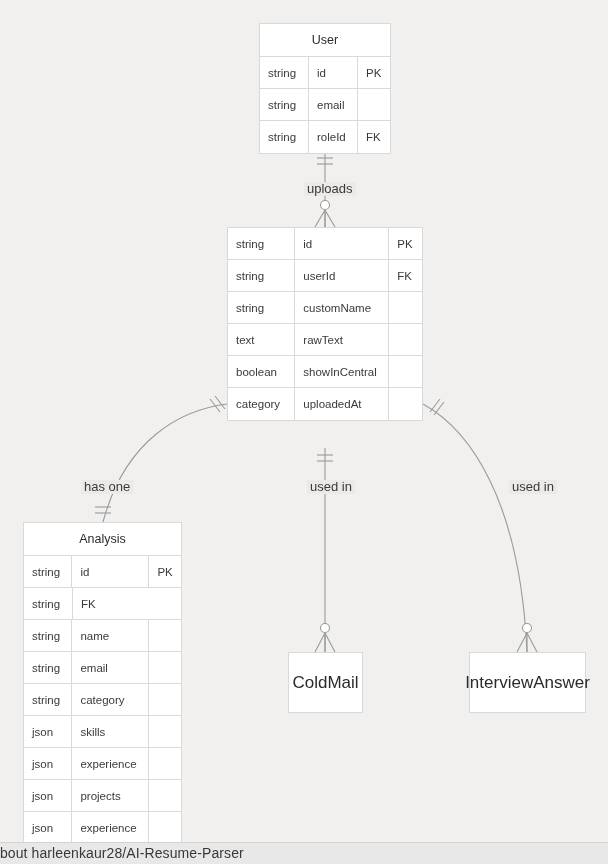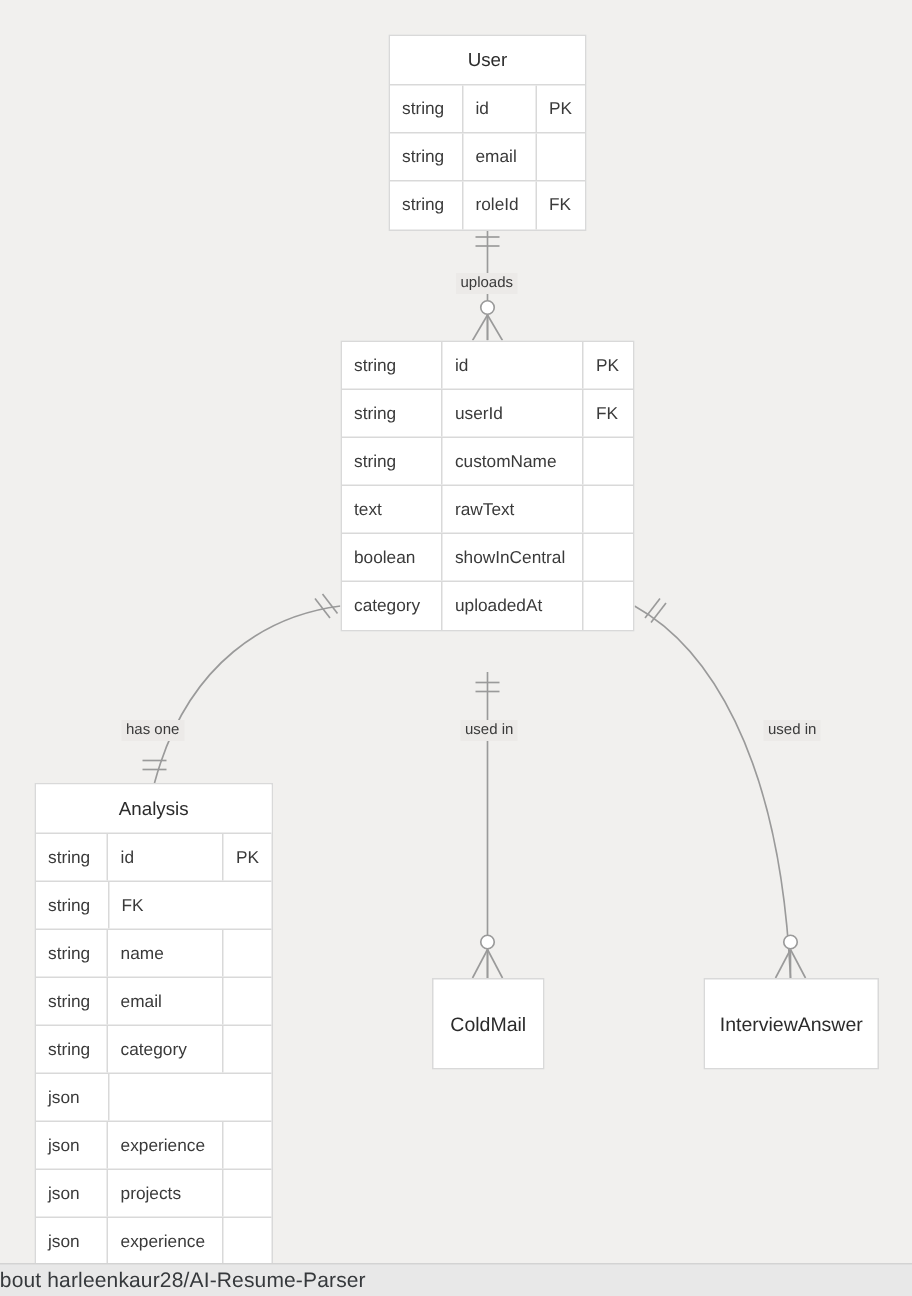--- a/index.html
+++ b/index.html
@@ -88,30 +88,30 @@
     border-right: none;
   }
 
   
   .entity.simple {
     display: flex;
     align-items: center;
     justify-content: center;
   }
   .entity.simple .simple-label {
-    font-size: 13px;
+    font-size: 17px;
     color: #2b2b2b;
     text-align: left;
     padding: 0 8px;
   }
 
   
   .rel-label {
     position: absolute;
-    font-size: 10px;
+    font-size: 13px;
     color: #3a3a3a;
     background: #eceae8;
     padding: 1px 3px;
     white-space: nowrap;
     line-height: 12px;
     box-sizing: border-box;
   }
 
   
   #status-bar {
@@ -267,20 +267,21 @@
         <div class="cell" style="width:78px;">email</div>
         <div class="cell key-cell" style="width:32px;"></div>
       </div>
       <div class="attr-row">
         <div class="cell" style="width:49px;">string</div>
         <div class="cell" style="width:78px;">category</div>
         <div class="cell key-cell" style="width:32px;"></div>
       </div>
       <div class="attr-row">
         <div class="cell" style="width:49px;">json</div>
+        <div class="cell" style="width:78px;">skills</div>
         <div class="cell key-cell" style="width:32px;"></div>
       </div>
       <div class="attr-row">
         <div class="cell" style="width:49px;">json</div>
         <div class="cell" style="width:78px;">experience</div>
         <div class="cell key-cell" style="width:32px;"></div>
       </div>
       <div class="attr-row">
         <div class="cell" style="width:49px;">json</div>
         <div class="cell" style="width:78px;">projects</div>

